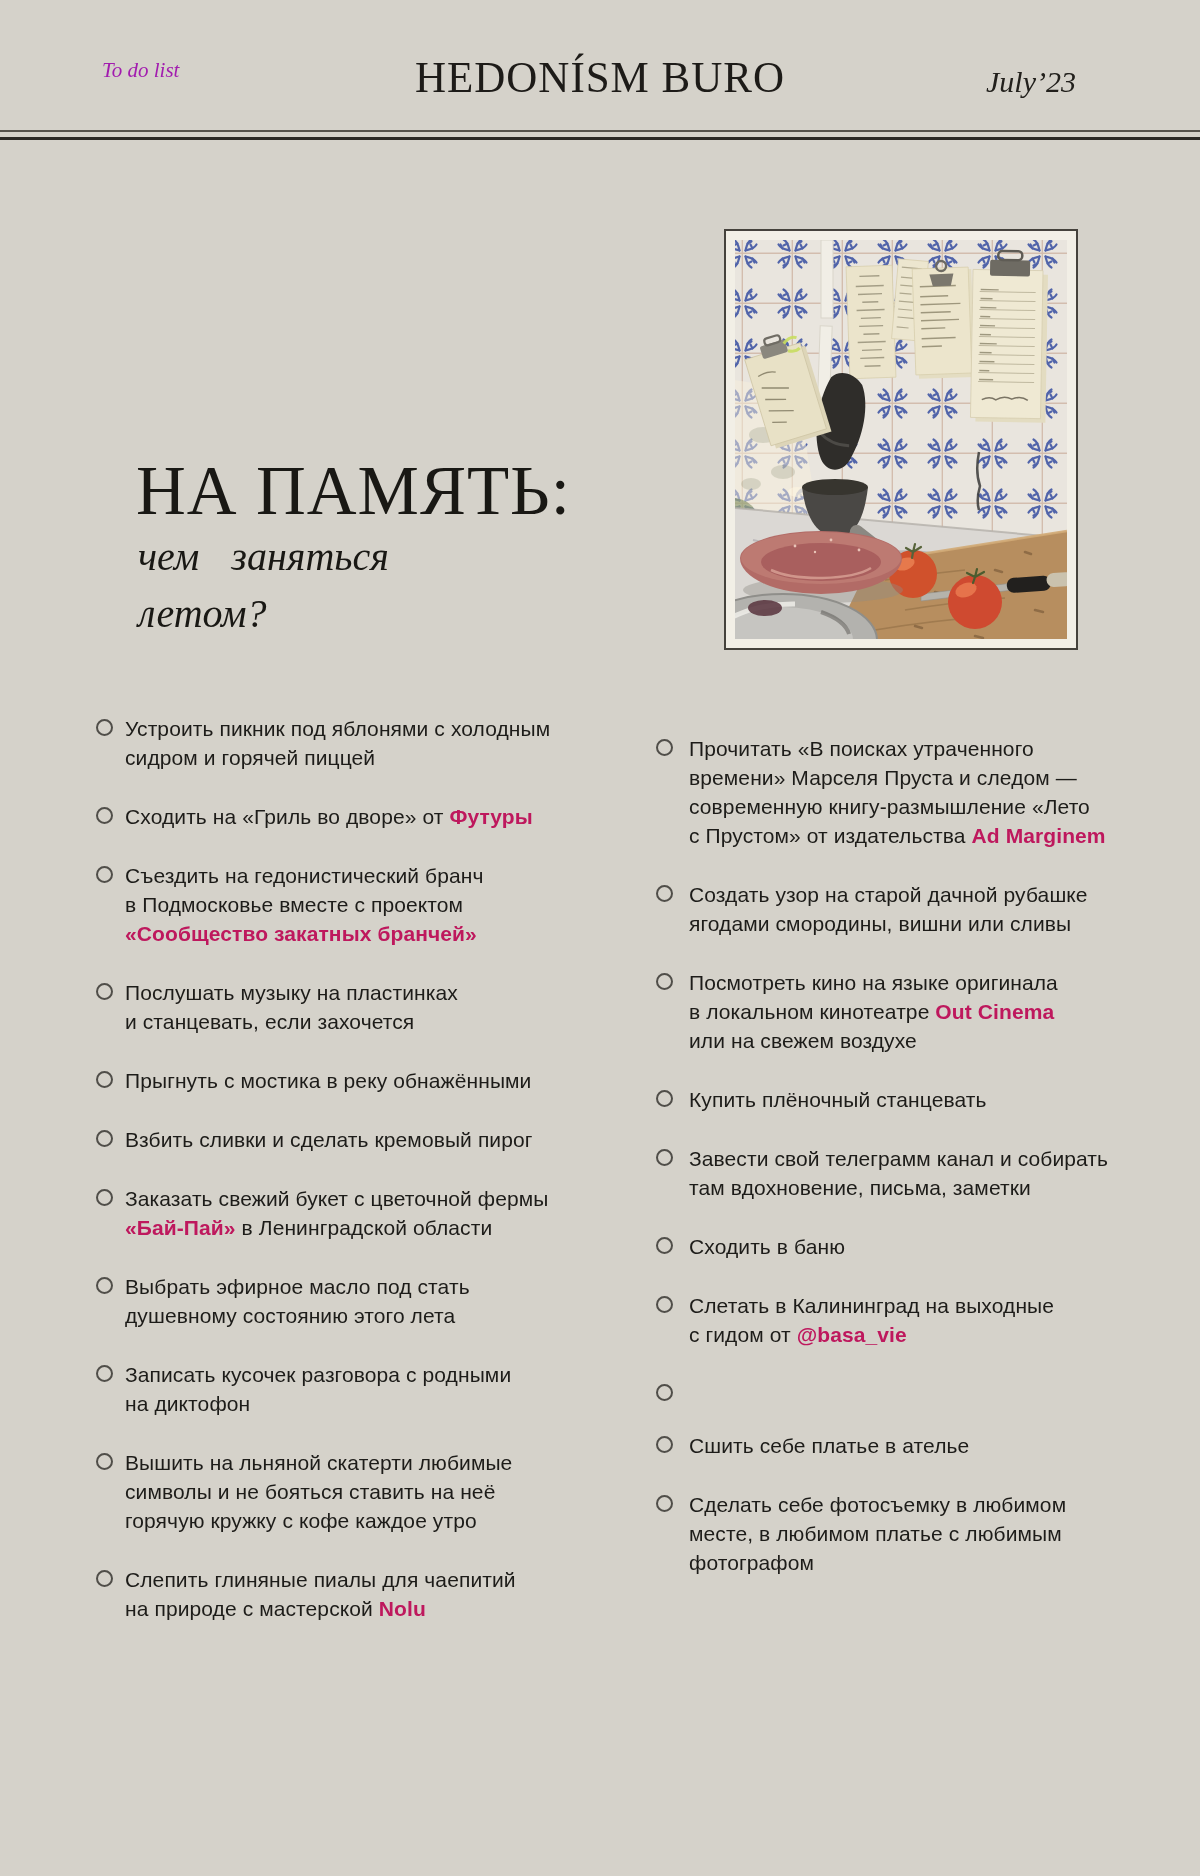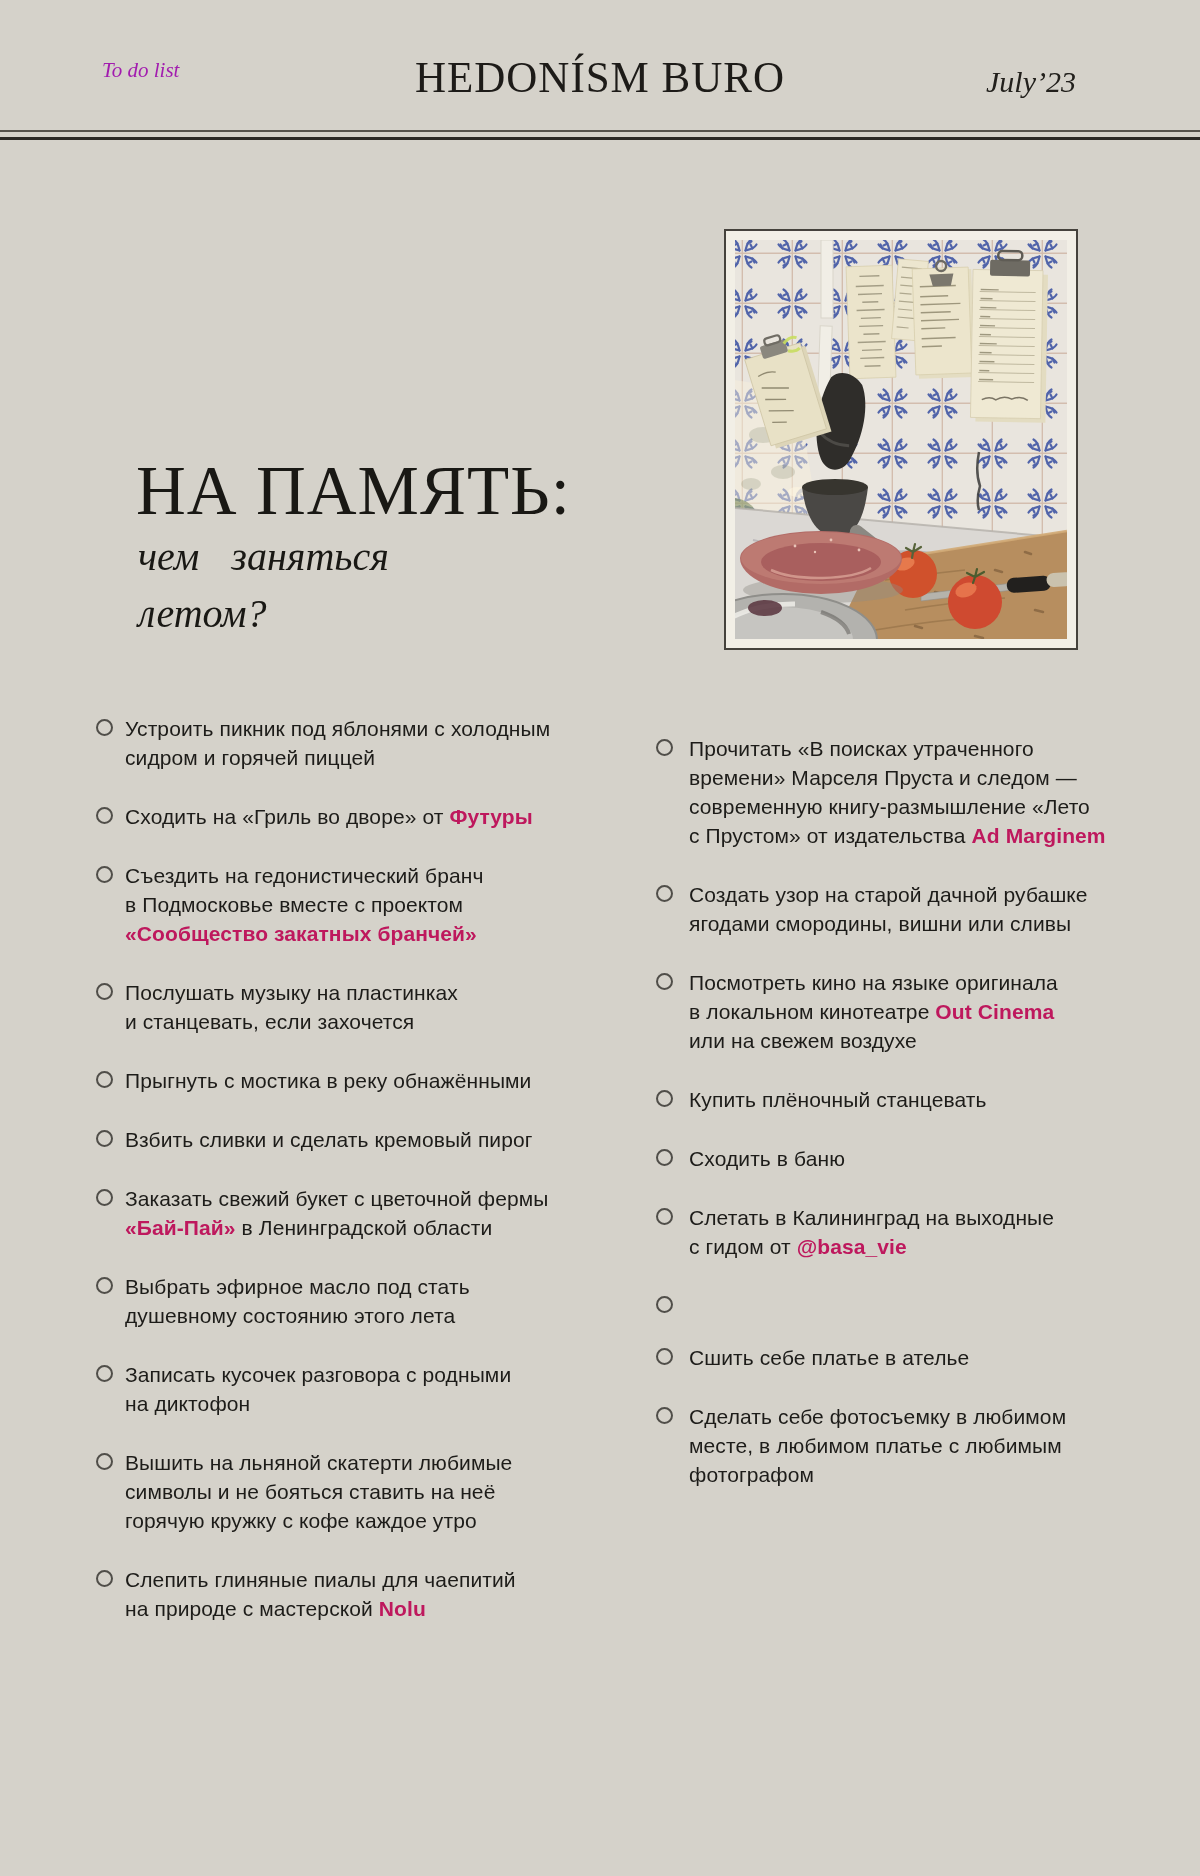--- a/index.html
+++ b/index.html
@@ -289,20 +289,25 @@
       <p class="todo-text"><span>Посмотреть кино на языке оригинала
 в локальном кинотеатре </span><span class="b">Out Cinema</span><span>
 или на свежем воздухе</span></p>
     </div>
     <div class="todo-item">
       <span class="bullet"></span>
       <p class="todo-text"><span>Купить плёночный станцевать</span></p>
     </div>
     <div class="todo-item">
       <span class="bullet"></span>
+      <p class="todo-text"><span>Завести свой телеграмм канал и собирать
+там вдохновение, письма, заметки</span></p>
+    </div>
+    <div class="todo-item">
+      <span class="bullet"></span>
       <p class="todo-text"><span>Сходить в баню</span></p>
     </div>
     <div class="todo-item">
       <span class="bullet"></span>
       <p class="todo-text"><span>Слетать в Калининград на выходные
 с гидом от </span><span class="b">@basa_vie</span></p>
     </div>
     <div class="todo-item">
       <span class="bullet"></span>
     </div>

